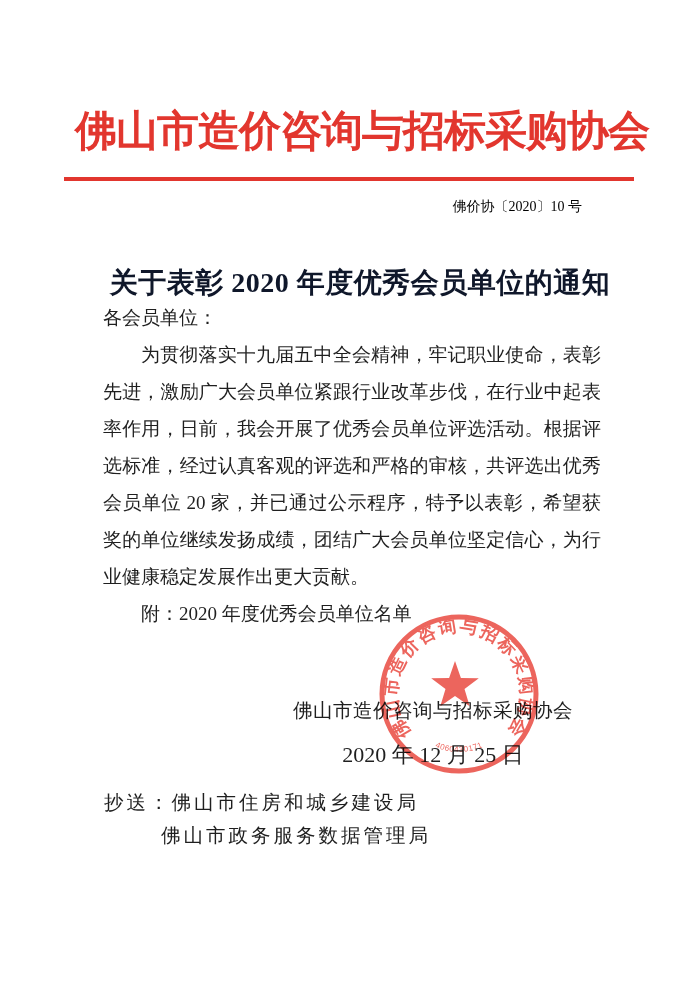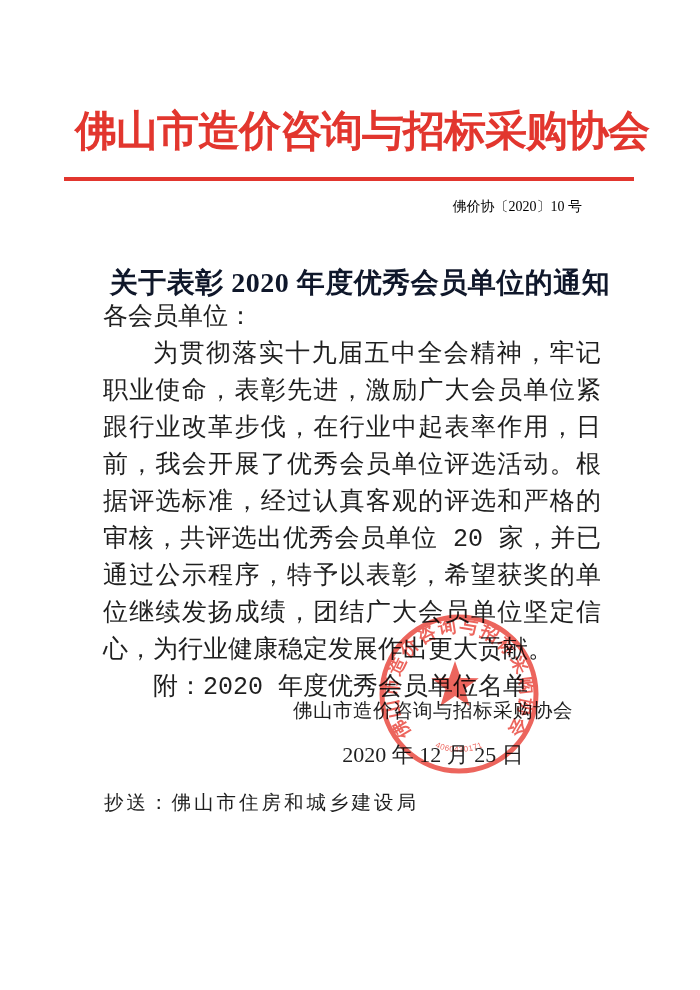--- a/index.html
+++ b/index.html
@@ -37,23 +37,22 @@
   }
   .doc-title{
     position:absolute;top:220px;left:0;width:100%;
     box-sizing:border-box;padding-left:20px;
     text-align:center;
     font-size:28px;font-weight:bold;letter-spacing:0.5px;
     color:#0f172a;white-space:nowrap;margin-top:44px;
   }
   .body-text{
     position:absolute;top:299px;left:103px;width:498px;
-    font-size:25px;line-height:37px;
+    font-size:19px;line-height:37px;
     text-align:justify;
-    font-family:Liberation Mono, monospace;
   }
   .body-text p{margin:0;}
   .indent{text-indent:2em;}
   .signature{
     position:absolute;top:697px;right:127px;
     text-align:center;z-index:1;
   }
   .sig-org{font-size:19.5px;letter-spacing:0.5px;white-space:nowrap;}
   .sig-date{margin-top:16px;font-size:22px;white-space:nowrap;}
   .seal{
@@ -102,15 +101,16 @@
     <text font-size="18" font-weight="bold" letter-spacing="2" font-family="Liberation Serif, DejaVu Serif, serif" fill="#ea4f46">
       <textPath href="#sealArcTop" xlink:href="#sealArcTop" startOffset="50%" text-anchor="middle">佛山市造价咨询与招标采购协会</textPath>
     </text>
     <text font-size="8" letter-spacing="0.5" font-family="Liberation Sans, DejaVu Sans, sans-serif" fill="#ea4f46">
       <textPath href="#sealArcBottom" xlink:href="#sealArcBottom" startOffset="50%" text-anchor="middle">4060430171</textPath>
     </text>
   </svg>
 
   <div class="cc">
     <div><span>抄送：</span><span>佛山市住房和城乡建设局</span></div>
+    <div class="cc-line2">佛山市政务服务数据管理局</div>
   </div>
 
 </div>
 
 </body></html>

